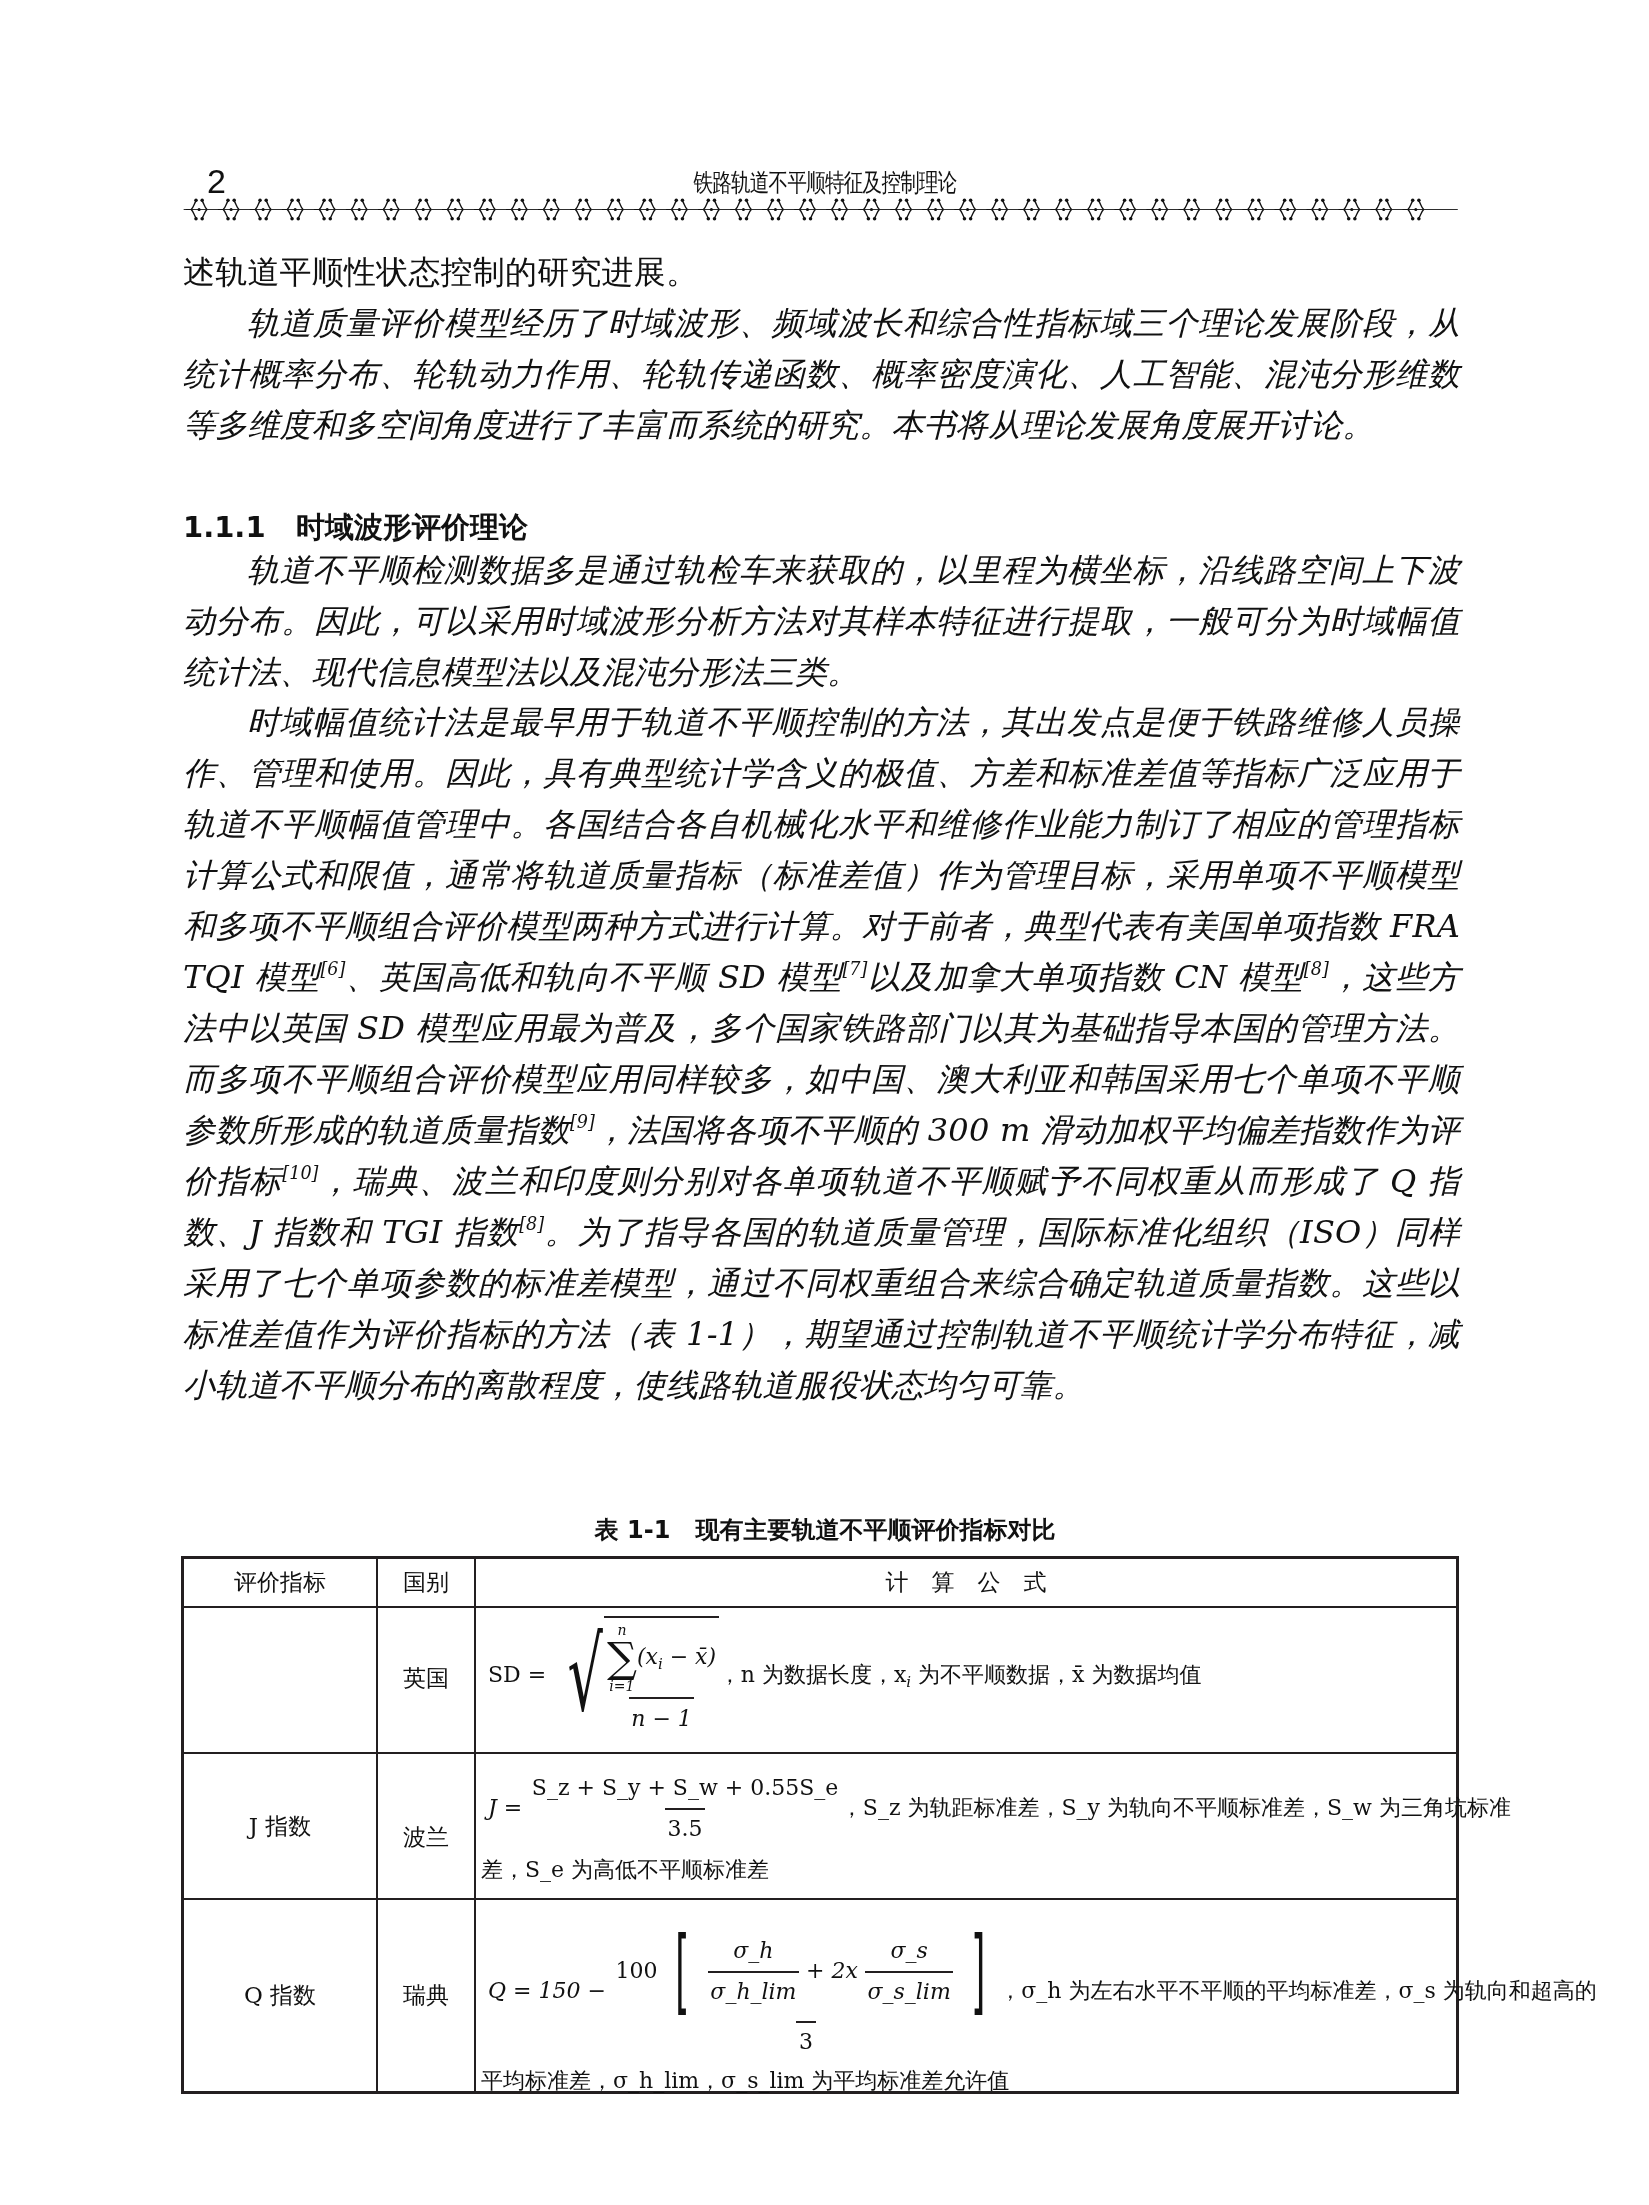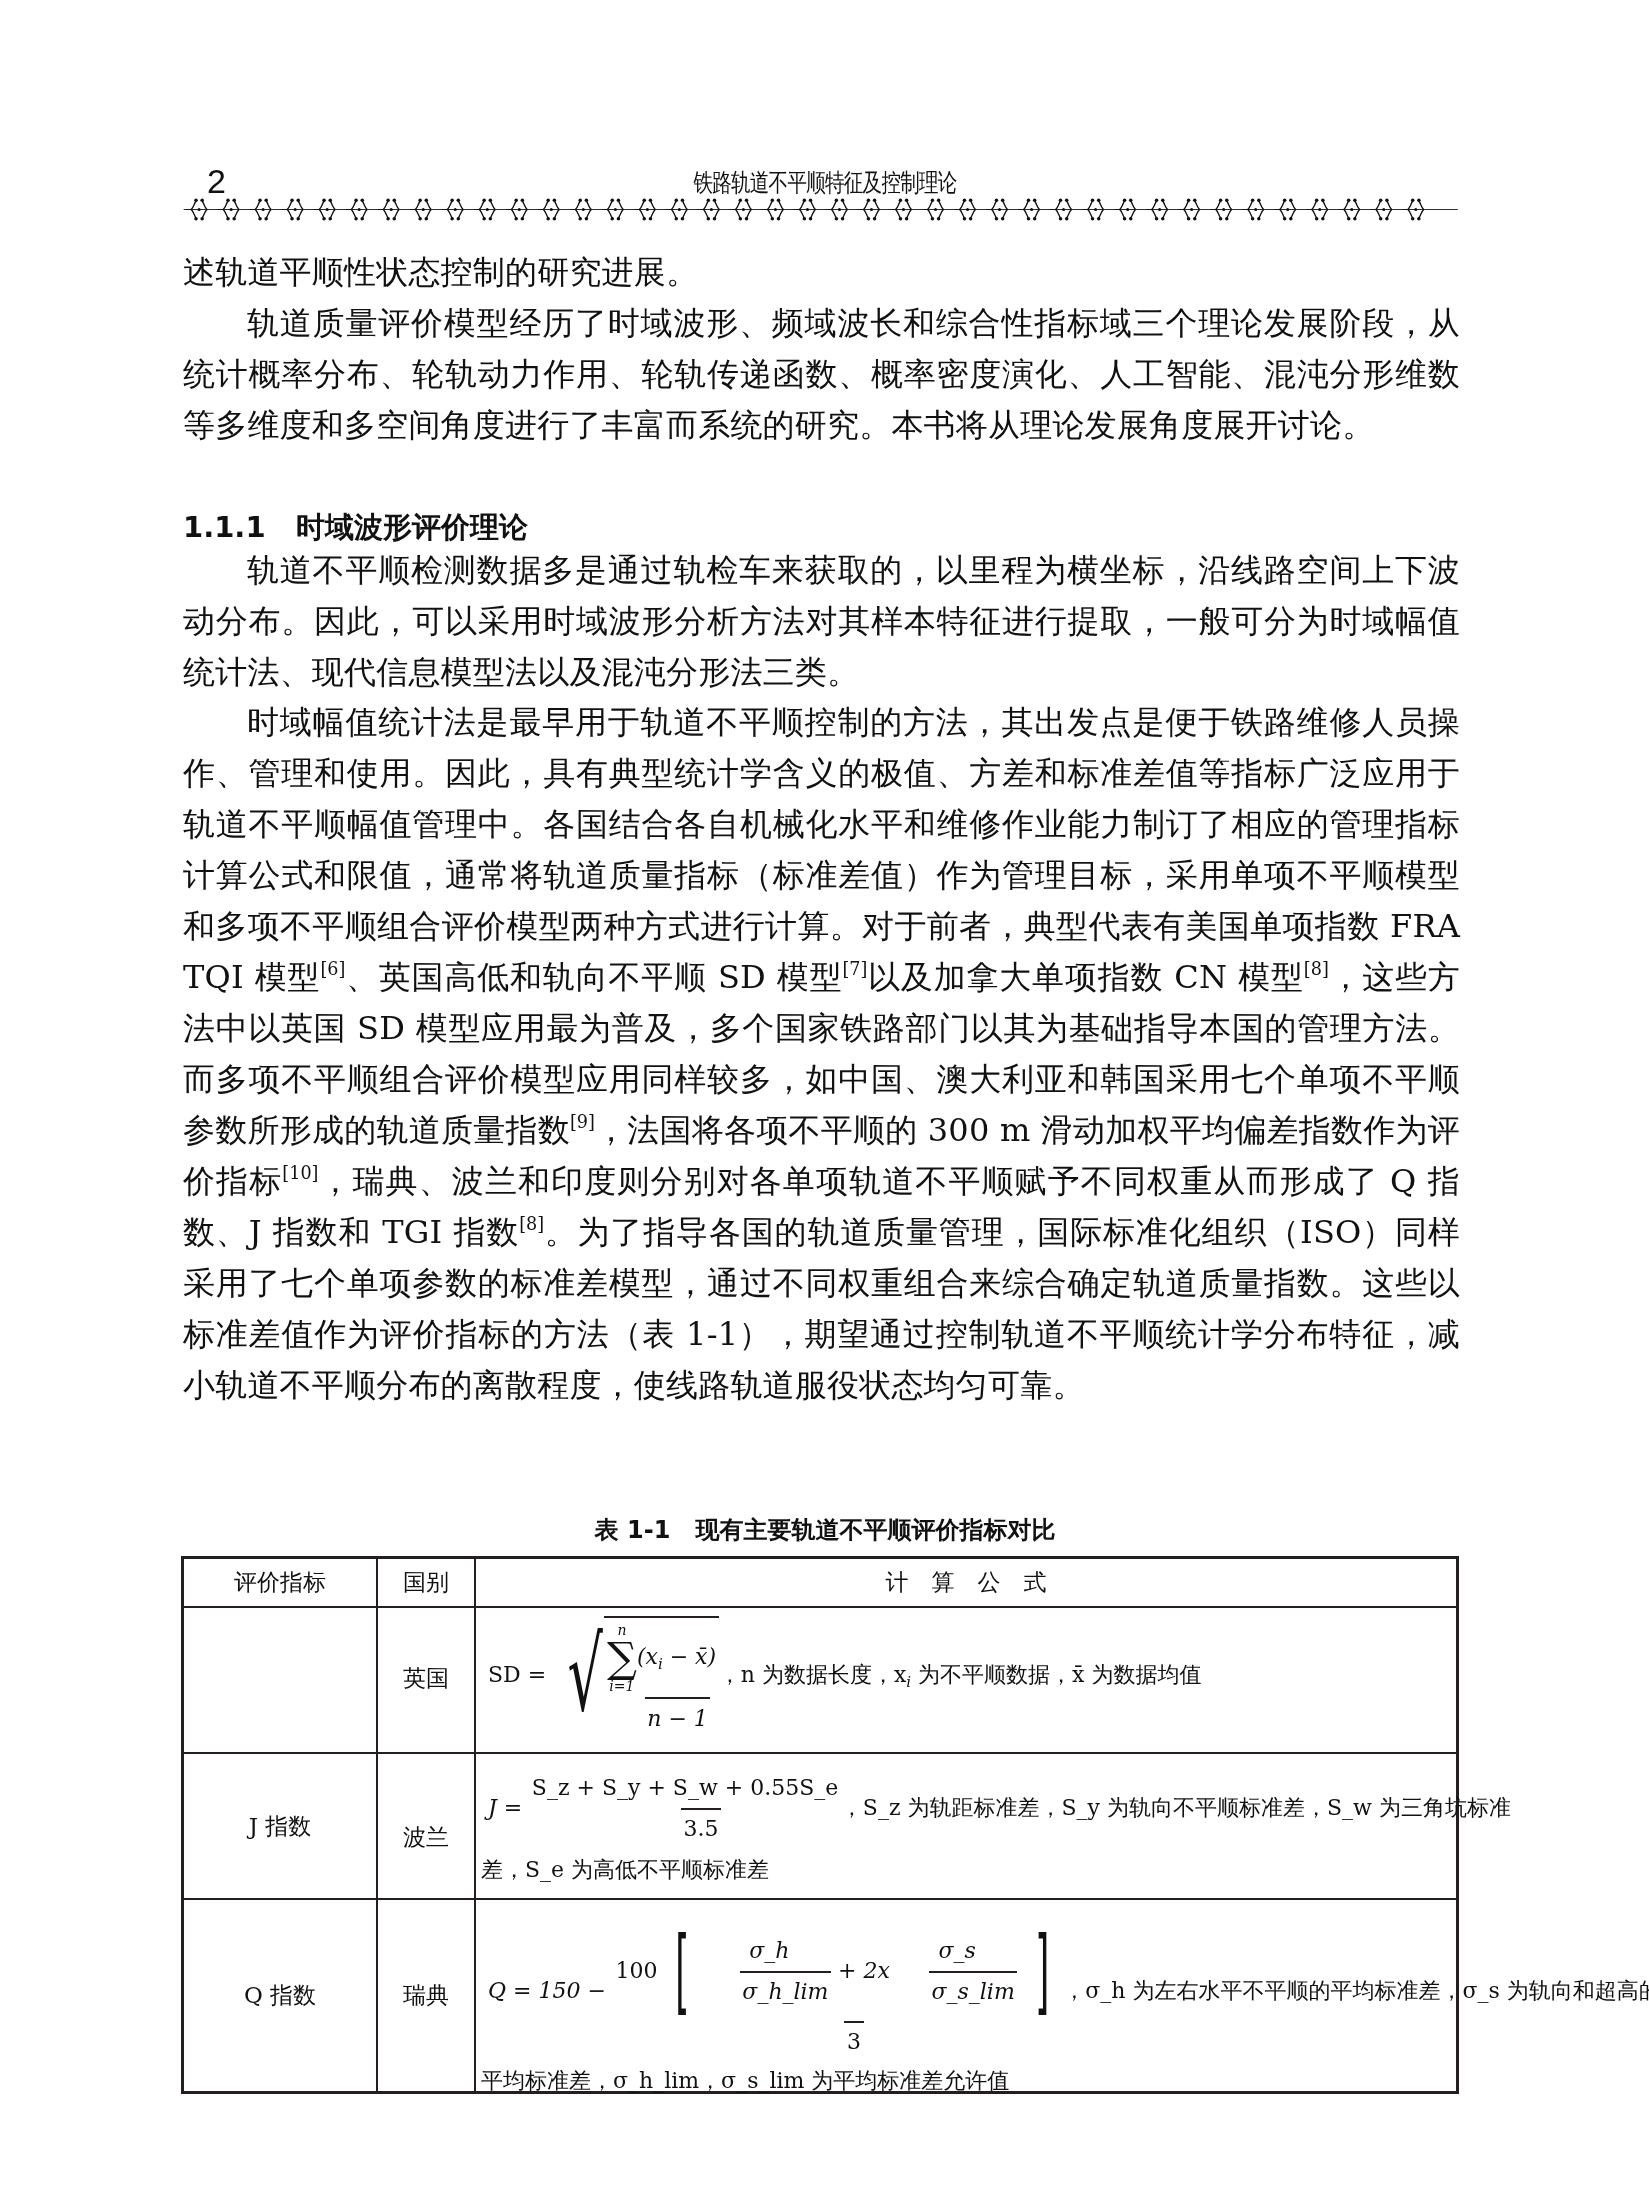--- a/index.html
+++ b/index.html
@@ -12,42 +12,42 @@
                  font-size: 34px; line-height: 35px; color: #111; }
   #running-title { left: 0; width: 1650px; top: 169px; text-align: center;
                    font-family: "DejaVu Sans", "Liberation Sans", sans-serif;
                    font-size: 25px; line-height: 28px; letter-spacing: -0.9px; transform: scaleX(0.78); transform-origin: 825px 0; }
   #ornament { left: 181px; top: 194px; width: 1279px; height: 31px; }
 
   
   .para { position: absolute; left: 183px; width: 1277px; font-size: 32px; line-height: 51px;
           text-align: justify; text-align-last: left; letter-spacing: 0.2px;
           font-family: "DejaVu Serif", "Liberation Serif", serif; }
-  .para.indent { text-indent: 64px; }
+  .para.indent { text-indent: 64px; font-style: italic; }
   sup.ref { font-size: 17.6px; vertical-align: 13.2px; line-height: 0; letter-spacing: 0; }
 
   #section-heading { left: 183px; top: 510px; font-size: 29px; line-height: 35px; font-weight: bold;
                      font-family: "DejaVu Sans", "Liberation Sans", sans-serif; white-space: pre; }
 
   
   #table-caption { left: 0; width: 1650px; top: 1516px; text-align: center; font-size: 24px; line-height: 28px;
                    font-weight: bold; font-family: "DejaVu Sans", "Liberation Sans", sans-serif; white-space: pre; }
   #table { left: 181px; top: 1556px; width: 1278px; height: 538px; border: 3.1px solid #231f20;
            box-sizing: border-box; }
   .hline { position: absolute; left: 0; right: 0; height: 1.8px; background: #231f20; }
   .vline { position: absolute; top: 0; bottom: 0; width: 1.8px; background: #231f20; }
   .cell { position: absolute; display: flex; align-items: center; justify-content: center;
           font-size: 23px; font-family: "DejaVu Serif", "Liberation Serif", serif; color: #111; }
   .formula-cell { position: absolute; font-size: 22px; line-height: 34px; color: #111;
                   font-family: "DejaVu Serif", "Liberation Serif", serif; }
   .mi { font-style: italic; }
   .sub { font-size: 15px; vertical-align: -5.3px; }
   .frac { display: inline-flex; flex-direction: column; align-items: center; vertical-align: middle; }
   .frac .num { padding: 0 2.6px 2.6px 2.6px; }
-  .frac .den { border-top: 2.2px solid #231f20; padding: 2.6px 2.6px 0 2.6px; margin-left: 32px; }
+  .frac .den { border-top: 2.2px solid #231f20; padding: 2.6px 2.6px 0 2.6px; }
   .sqrt { display: inline-flex; align-items: center; vertical-align: middle; }
   .sqrt .radical { font-size: 101px; line-height: 101px; transform: scaleX(0.55); margin-right: -13.2px; font-family: "DejaVu Sans", sans-serif; }
   .sqrt .radicand { border-top: 2.2px solid #231f20; padding-top: 4.4px; }
   .sum { display: inline-flex; flex-direction: column; align-items: center; vertical-align: middle; font-size: 14px; line-height: 16px; }
   .sum .sigma { font-size: 42px; line-height: 40px; }
   .bracket { display: inline-block; font-size: 93px; line-height: 93px; transform: scaleX(0.4); vertical-align: middle; font-family: "DejaVu Sans", sans-serif; }
 </style>
 </head>
 <body>
 

